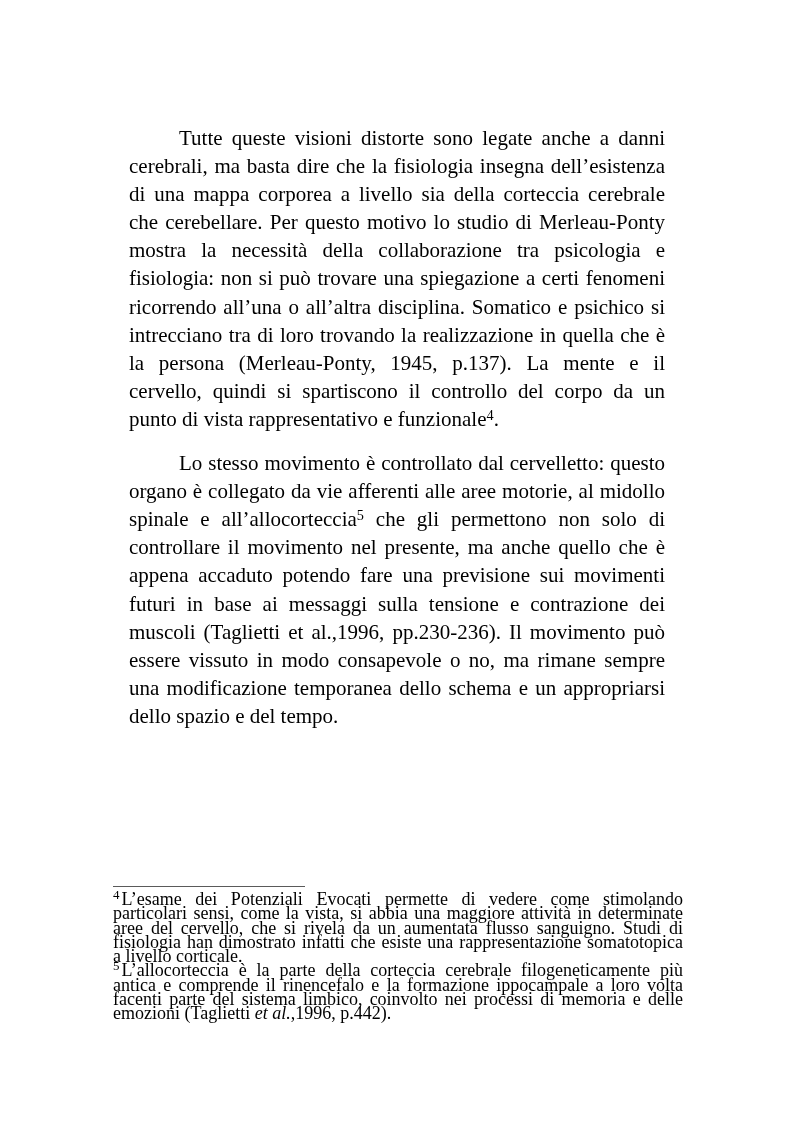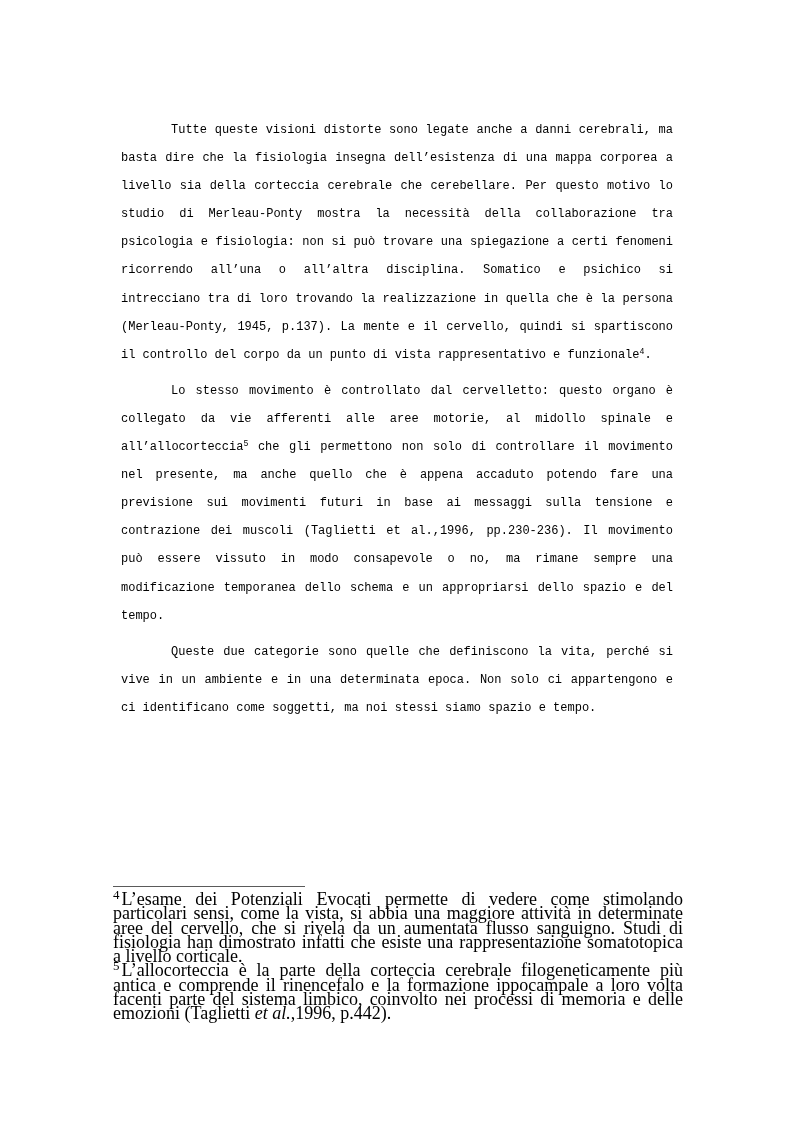--- a/index.html
+++ b/index.html
@@ -27,28 +27,27 @@
 
   
   .body-block {
     position: absolute;
     left: 113px;
     top: 108px;
     width: 568px;
   }
 
   .para {
-    margin: 8px;
+    margin: 16px;
     text-align: justify;
     text-justify: inter-word;
-    font-size: 12px;
+    font-size: 21px;
     line-height: 28.1px;
     text-indent: 50px;
     hyphens: none;
-    font-family: Liberation Mono, monospace;
     -webkit-hyphens: none;
   }
 
   .para sup {
     font-size: 0.68em;
     line-height: 0;
     vertical-align: 0.45em;
   }
 
   
@@ -101,21 +100,20 @@
 <body>
 
 <div class="page">
 
   <div class="body-block">
 
     <p class="para"><span>Tutte queste visioni distorte sono legate anche a danni cerebrali, ma basta dire che la fisiologia insegna dell’esistenza di una mappa corporea a livello sia della corteccia cerebrale che   cerebellare. Per questo motivo lo studio di Merleau-Ponty mostra la necessità della collaborazione tra psicologia e fisiologia: non si può trovare una spiegazione a certi fenomeni ricorrendo all’una o all’altra disciplina. Somatico e psichico si intrecciano tra di loro trovando la realizzazione in quella che è la persona (Merleau-Ponty, 1945, p.137). La  mente  e il cervello, quindi si spartiscono il controllo del corpo da un punto di vista  rappresentativo e funzionale</span><sup>4</sup><span>.</span></p>
 
     <p class="para"><span>Lo stesso movimento è controllato dal cervelletto: questo organo è collegato da vie afferenti alle aree motorie, al midollo spinale e all’allocorteccia</span><sup>5</sup><span> che gli permettono non solo di controllare il movimento nel presente, ma anche quello che è appena accaduto potendo fare una previsione sui movimenti futuri in base ai messaggi sulla tensione e contrazione dei muscoli (Taglietti et al.,1996, pp.230-236). Il movimento può essere vissuto in modo consapevole o no, ma rimane sempre una modificazione temporanea dello schema e un appropriarsi dello spazio e del tempo.</span></p>
 
-    <p class="para"><span>Queste due categorie sono quelle che definiscono la vita, perché si vive in un ambiente e in una determinata epoca. Non solo ci appartengono e ci identificano come soggetti, ma noi stessi siamo spazio e tempo.</span></p>
 
 
   </div>
 
   <div class="footnote-area">
 
     <div class="footnote-rule"></div>
 
     <p class="footnote"><span class="fn-marker">4</span><span>L’esame dei Potenziali Evocati permette di vedere come stimolando particolari sensi, come la vista, si abbia una maggiore attività in determinate aree del cervello, che si rivela da un aumentata flusso sanguigno. Studi di fisiologia han dimostrato infatti che esiste una rappresentazione somatotopica  a livello corticale.</span><em></em><span></span></p>
 

